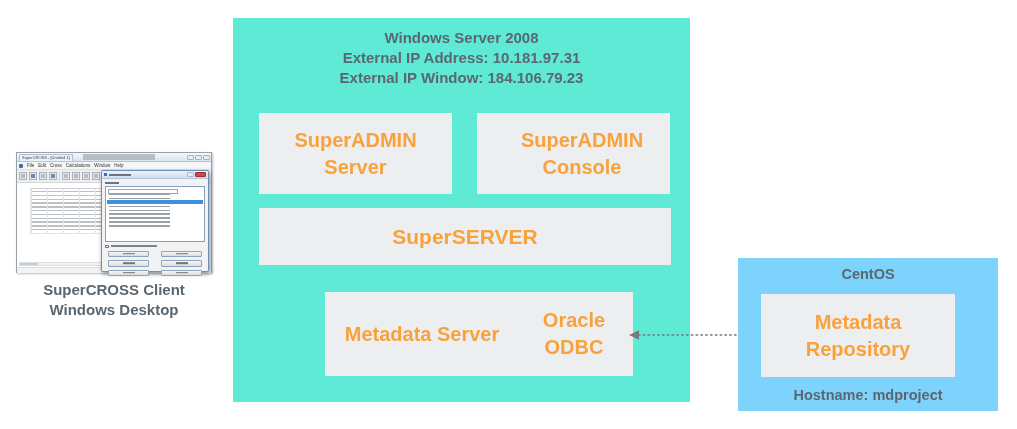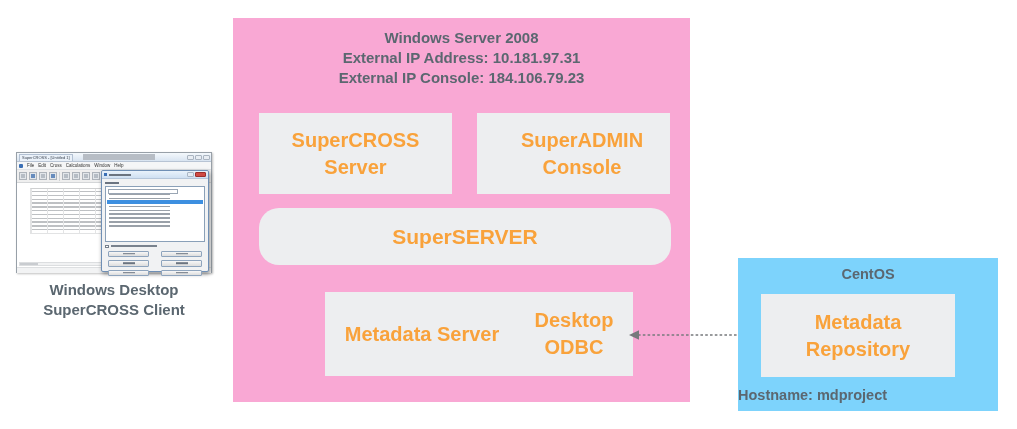--- a/index.html
+++ b/index.html
@@ -1,41 +1,41 @@
 <!DOCTYPE html>
 <html><head>
 <meta charset="utf-8">
 <style>
   * { box-sizing: border-box; margin: 0; padding: 0; }
   html, body { background: #ffffff; }
   body { font-family: "Liberation Sans", sans-serif; }
   .stage { position: relative; width: 1017px; height: 429px; background: #fff; overflow: hidden; }
 
   
-  .server-box { position: absolute; left: 233px; top: 18px; width: 457px; height: 384px; background: #f9a8d4; }
+  .server-box { position: absolute; left: 233px; top: 18px; width: 457px; height: 384px; background: #5eead4; }
   .centos-box { position: absolute; left: 738px; top: 258px; width: 260px; height: 153px; background: #7dd3fc; }
 
   .slate { color: #5b6770; font-weight: bold; }
   .server-header { position: absolute; left: 0; top: 10px; width: 100%; text-align: center; font-size: 15px; line-height: 20px; }
 
   .component { position: absolute; background: #edeef0; color: #f9a23b; font-weight: bold;
                display: flex; align-items: center; justify-content: center; text-align: center;
                font-size: 20px; line-height: 27px; }
   .c-sa-server  { left: 26px;  top: 95px;  width: 193px; height: 81px; }
   .c-sa-console { left: 244px; top: 95px;  width: 193px; height: 81px; padding-left: 17px; }
-  .c-superserver{ left: 26px;  top: 190px; width: 412px; height: 57px; font-size: 21px; border-radius: 20px; }
+  .c-superserver{ left: 26px;  top: 190px; width: 412px; height: 57px; font-size: 21px; }
   .c-md-server  { left: 64px;  top: 274px; width: 194px; height: 84px; margin-left: 28px; }
   .c-oracle     { left: 282px; top: 274px; width: 118px; height: 84px; }
   .c-sa-server span, .c-sa-console span { display: inline-block; max-width: 150px; }
   .c-oracle span { display: inline-block; max-width: 80px; }
 
   .centos-title { position: absolute; top: 8px; width: 100%; text-align: center; font-size: 14.5px; }
   .c-md-repo { left: 23px; top: 36px; width: 194px; height: 83px; }
   .c-md-repo span { display: inline-block; max-width: 125px; }
-  .centos-host { position: absolute; bottom: 8px; width: 100%; font-size: 14.5px; }
+  .centos-host { position: absolute; bottom: 8px; width: 100%; text-align: center; font-size: 14.5px; }
 
   .link-arrow { position: absolute; left: 628px; top: 326px; width: 152px; height: 18px; }
 
   
   .client-window { position: absolute; left: 16px; top: 152px; width: 196px; height: 121px;
                    background: #fff; border: 1px solid #98a0a8; box-shadow: 1px 1px 2px rgba(0,0,0,.25); }
   .cw-titlebar { height: 9px; background: linear-gradient(#f4f8fc, #d9e4f1); border-bottom: 1px solid #b8c4d4;
                  display: flex; align-items: center; }
   .cw-tab { margin: 1px 0 0 2px; padding: 0 2px; height: 7px; font-size: 4px; line-height: 6px; color: #3a4350;
             background: #eaf1f9; border: 1px solid #b3c1d3; border-bottom: none; white-space: nowrap; overflow: hidden; }
@@ -173,44 +173,44 @@
           <div class="dlg-btn"></div>
           <div class="dlg-btn"></div>
           <div class="dlg-btn"></div>
           <div class="dlg-btn"></div>
         </div>
       </div>
     </div>
   </div>
 
   <div class="client-caption slate">
+    <div>SuperCROSS Client</div>
     <div>Windows Desktop</div>
-    <div>SuperCROSS Client</div>
   </div>
 
   <div class="server-box">
     <div class="server-header slate">
       <div>Windows Server 2008</div>
       <div>External IP Address: 10.181.97.31</div>
-      <div>External IP Console: 184.106.79.23</div>
+      <div>External IP Window: 184.106.79.23</div>
     </div>
     <div class="component c-sa-server">
-      <span>SuperCROSS Server</span>
+      <span>SuperADMIN Server</span>
     </div>
     <div class="component c-sa-console">
       <span>SuperADMIN Console</span>
     </div>
     <div class="component c-superserver">
       <span>SuperSERVER</span>
     </div>
     <div class="component c-md-server">
       <span>Metadata Server</span>
     </div>
     <div class="component c-oracle">
-      <span>Desktop ODBC</span>
+      <span>Oracle ODBC</span>
     </div>
   </div>
 
   <svg class="link-arrow" viewBox="0 0 152 18" xmlns="http://www.w3.org/2000/svg">
     <line x1="10" y1="9" x2="142" y2="9" stroke="#77797c" stroke-width="1.4" stroke-dasharray="2.6 2.2"></line>
     <polygon points="1,9 11,4.2 11,13.8" fill="#77797c"></polygon>
     <polygon points="151,9 141,4.2 141,13.8" fill="#77797c"></polygon>
   </svg>
 
   <div class="centos-box">

